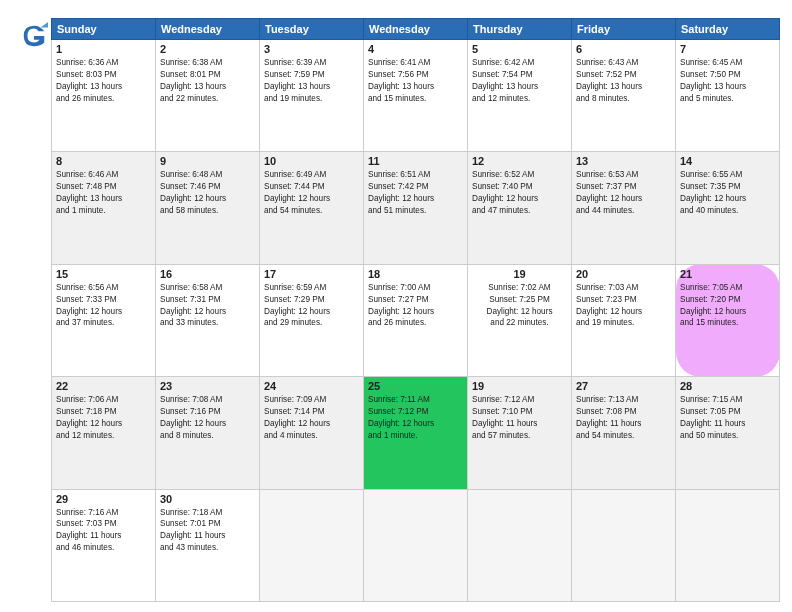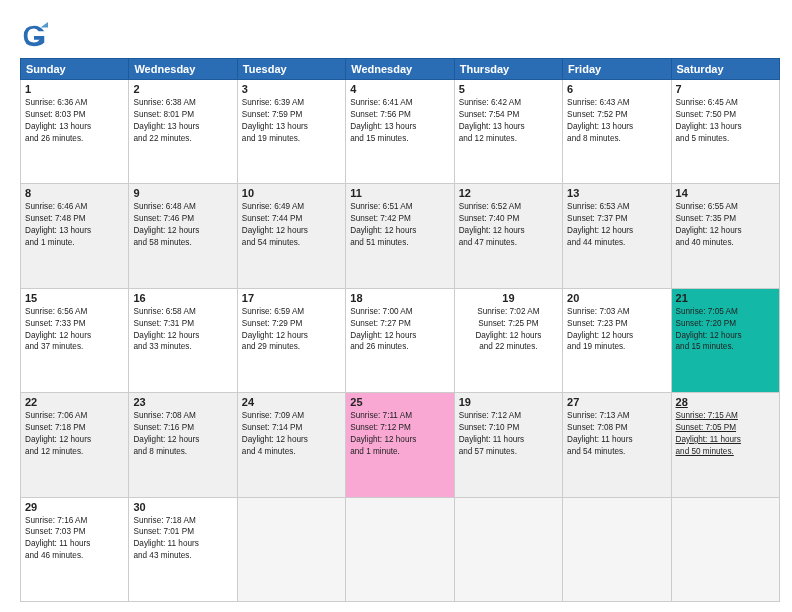--- a/index.html
+++ b/index.html
@@ -8,21 +8,21 @@
       background: #fff;
       width: 792px;
       height: 612px;
       overflow: hidden;
     }
     .page {
       width: 792px;
       height: 612px;
       padding: 18px 12px 10px 20px;
       display: flex;
-      flex-direction: column;
+      flex-direction: row;
     }
     .header {
       display: flex;
       justify-content: space-between;
       align-items: flex-start;
       margin-bottom: 8px;
     }
     .logo {
       display: flex;
       align-items: center;
@@ -221,51 +221,51 @@
             <div class="day-info">Sunrise: 7:00 AM<br>Sunset: 7:27 PM<br>Daylight: 12 hours<br>and 26 minutes.</div>
           </td>
           <td style="background: rgb(255, 255, 255); text-align: center;">
             <span class="day-num">19</span>
             <div class="day-info">Sunrise: 7:02 AM<br>Sunset: 7:25 PM<br>Daylight: 12 hours<br>and 22 minutes.</div>
           </td>
           <td style="background: rgb(255, 255, 255);">
             <span class="day-num">20</span>
             <div class="day-info">Sunrise: 7:03 AM<br>Sunset: 7:23 PM<br>Daylight: 12 hours<br>and 19 minutes.</div>
           </td>
-          <td style="background: #14b8a6;">
+          <td style="background: #f0abfc; border-radius: 25px;">
             <span class="day-num">21</span>
             <div class="day-info">Sunrise: 7:05 AM<br>Sunset: 7:20 PM<br>Daylight: 12 hours<br>and 15 minutes.</div>
           </td>
         </tr>
         <tr class="row-even">
           <td style="background: rgb(240, 240, 240); margin-top: 44px;">
             <span class="day-num">22</span>
             <div class="day-info">Sunrise: 7:06 AM<br>Sunset: 7:18 PM<br>Daylight: 12 hours<br>and 12 minutes.</div>
           </td>
           <td style="background: rgb(240, 240, 240);">
             <span class="day-num">23</span>
             <div class="day-info">Sunrise: 7:08 AM<br>Sunset: 7:16 PM<br>Daylight: 12 hours<br>and 8 minutes.</div>
           </td>
           <td style="background: rgb(240, 240, 240);">
             <span class="day-num">24</span>
             <div class="day-info">Sunrise: 7:09 AM<br>Sunset: 7:14 PM<br>Daylight: 12 hours<br>and 4 minutes.</div>
           </td>
-          <td style="background: #f9a8d4;">
+          <td style="background: #22c55e;">
             <span class="day-num">25</span>
             <div class="day-info">Sunrise: 7:11 AM<br>Sunset: 7:12 PM<br>Daylight: 12 hours<br>and 1 minute.</div>
           </td>
           <td style="background: rgb(240, 240, 240);">
             <span class="day-num">19</span>
             <div class="day-info">Sunrise: 7:12 AM<br>Sunset: 7:10 PM<br>Daylight: 11 hours<br>and 57 minutes.</div>
           </td>
           <td style="background: rgb(240, 240, 240);">
             <span class="day-num">27</span>
             <div class="day-info">Sunrise: 7:13 AM<br>Sunset: 7:08 PM<br>Daylight: 11 hours<br>and 54 minutes.</div>
           </td>
-          <td style="background: rgb(240, 240, 240); text-decoration: underline;">
+          <td style="background: rgb(240, 240, 240);">
             <span class="day-num">28</span>
             <div class="day-info">Sunrise: 7:15 AM<br>Sunset: 7:05 PM<br>Daylight: 11 hours<br>and 50 minutes.</div>
           </td>
         </tr>
         <tr class="row-odd">
           <td style="background: rgb(255, 255, 255);">
             <span class="day-num">29</span>
             <div class="day-info">Sunrise: 7:16 AM<br>Sunset: 7:03 PM<br>Daylight: 11 hours<br>and 46 minutes.</div>
           </td>
           <td style="background: rgb(255, 255, 255);">

